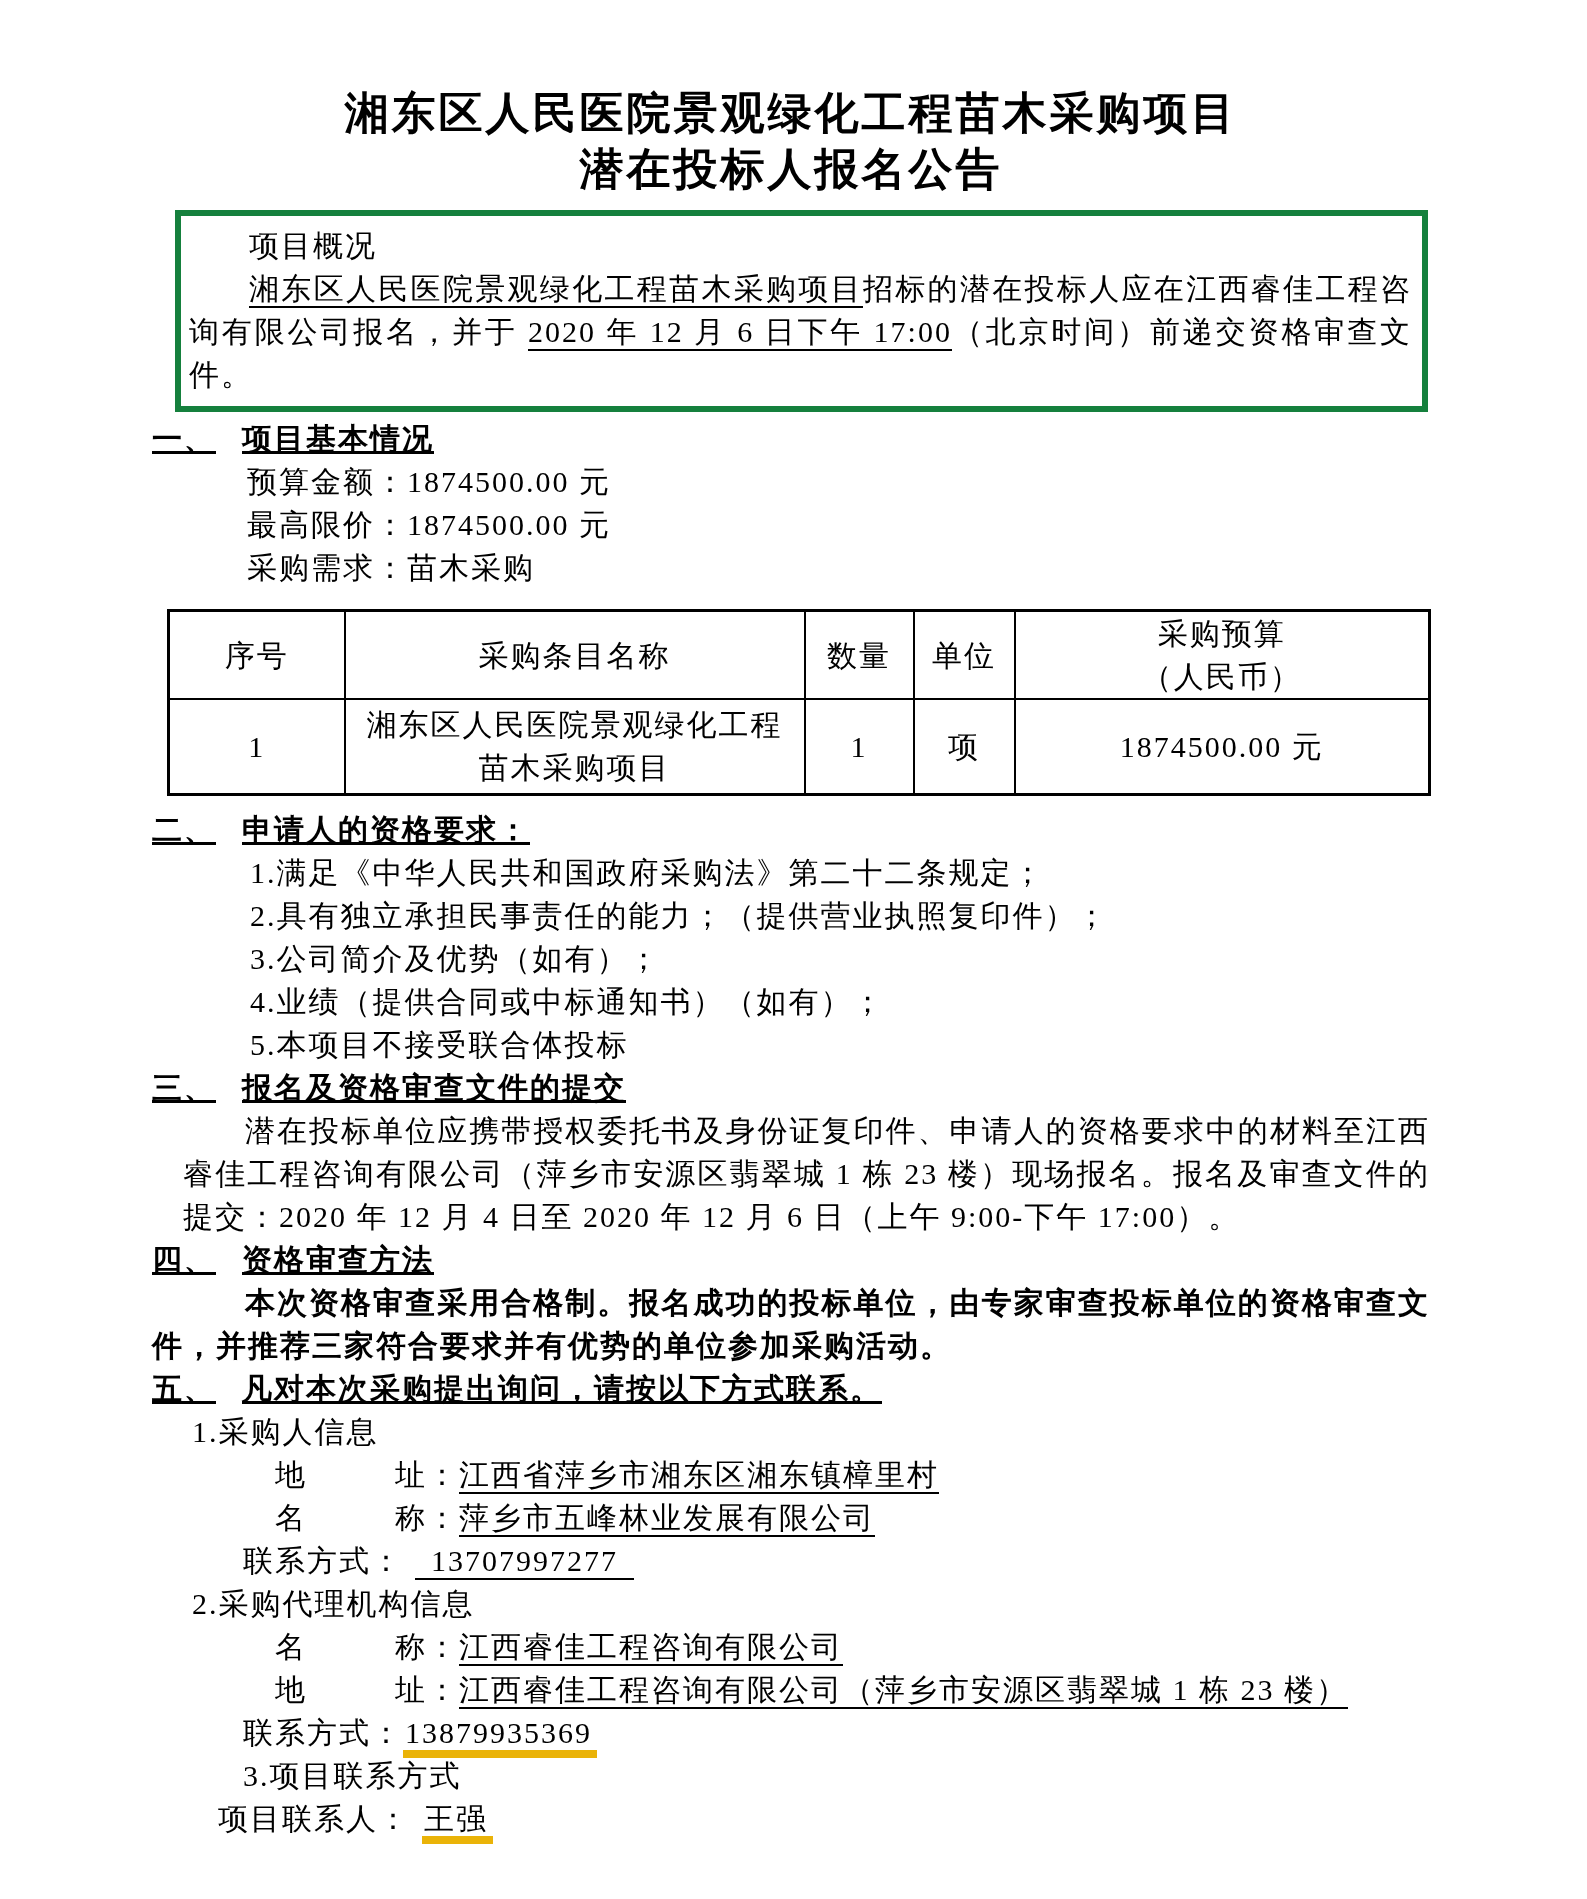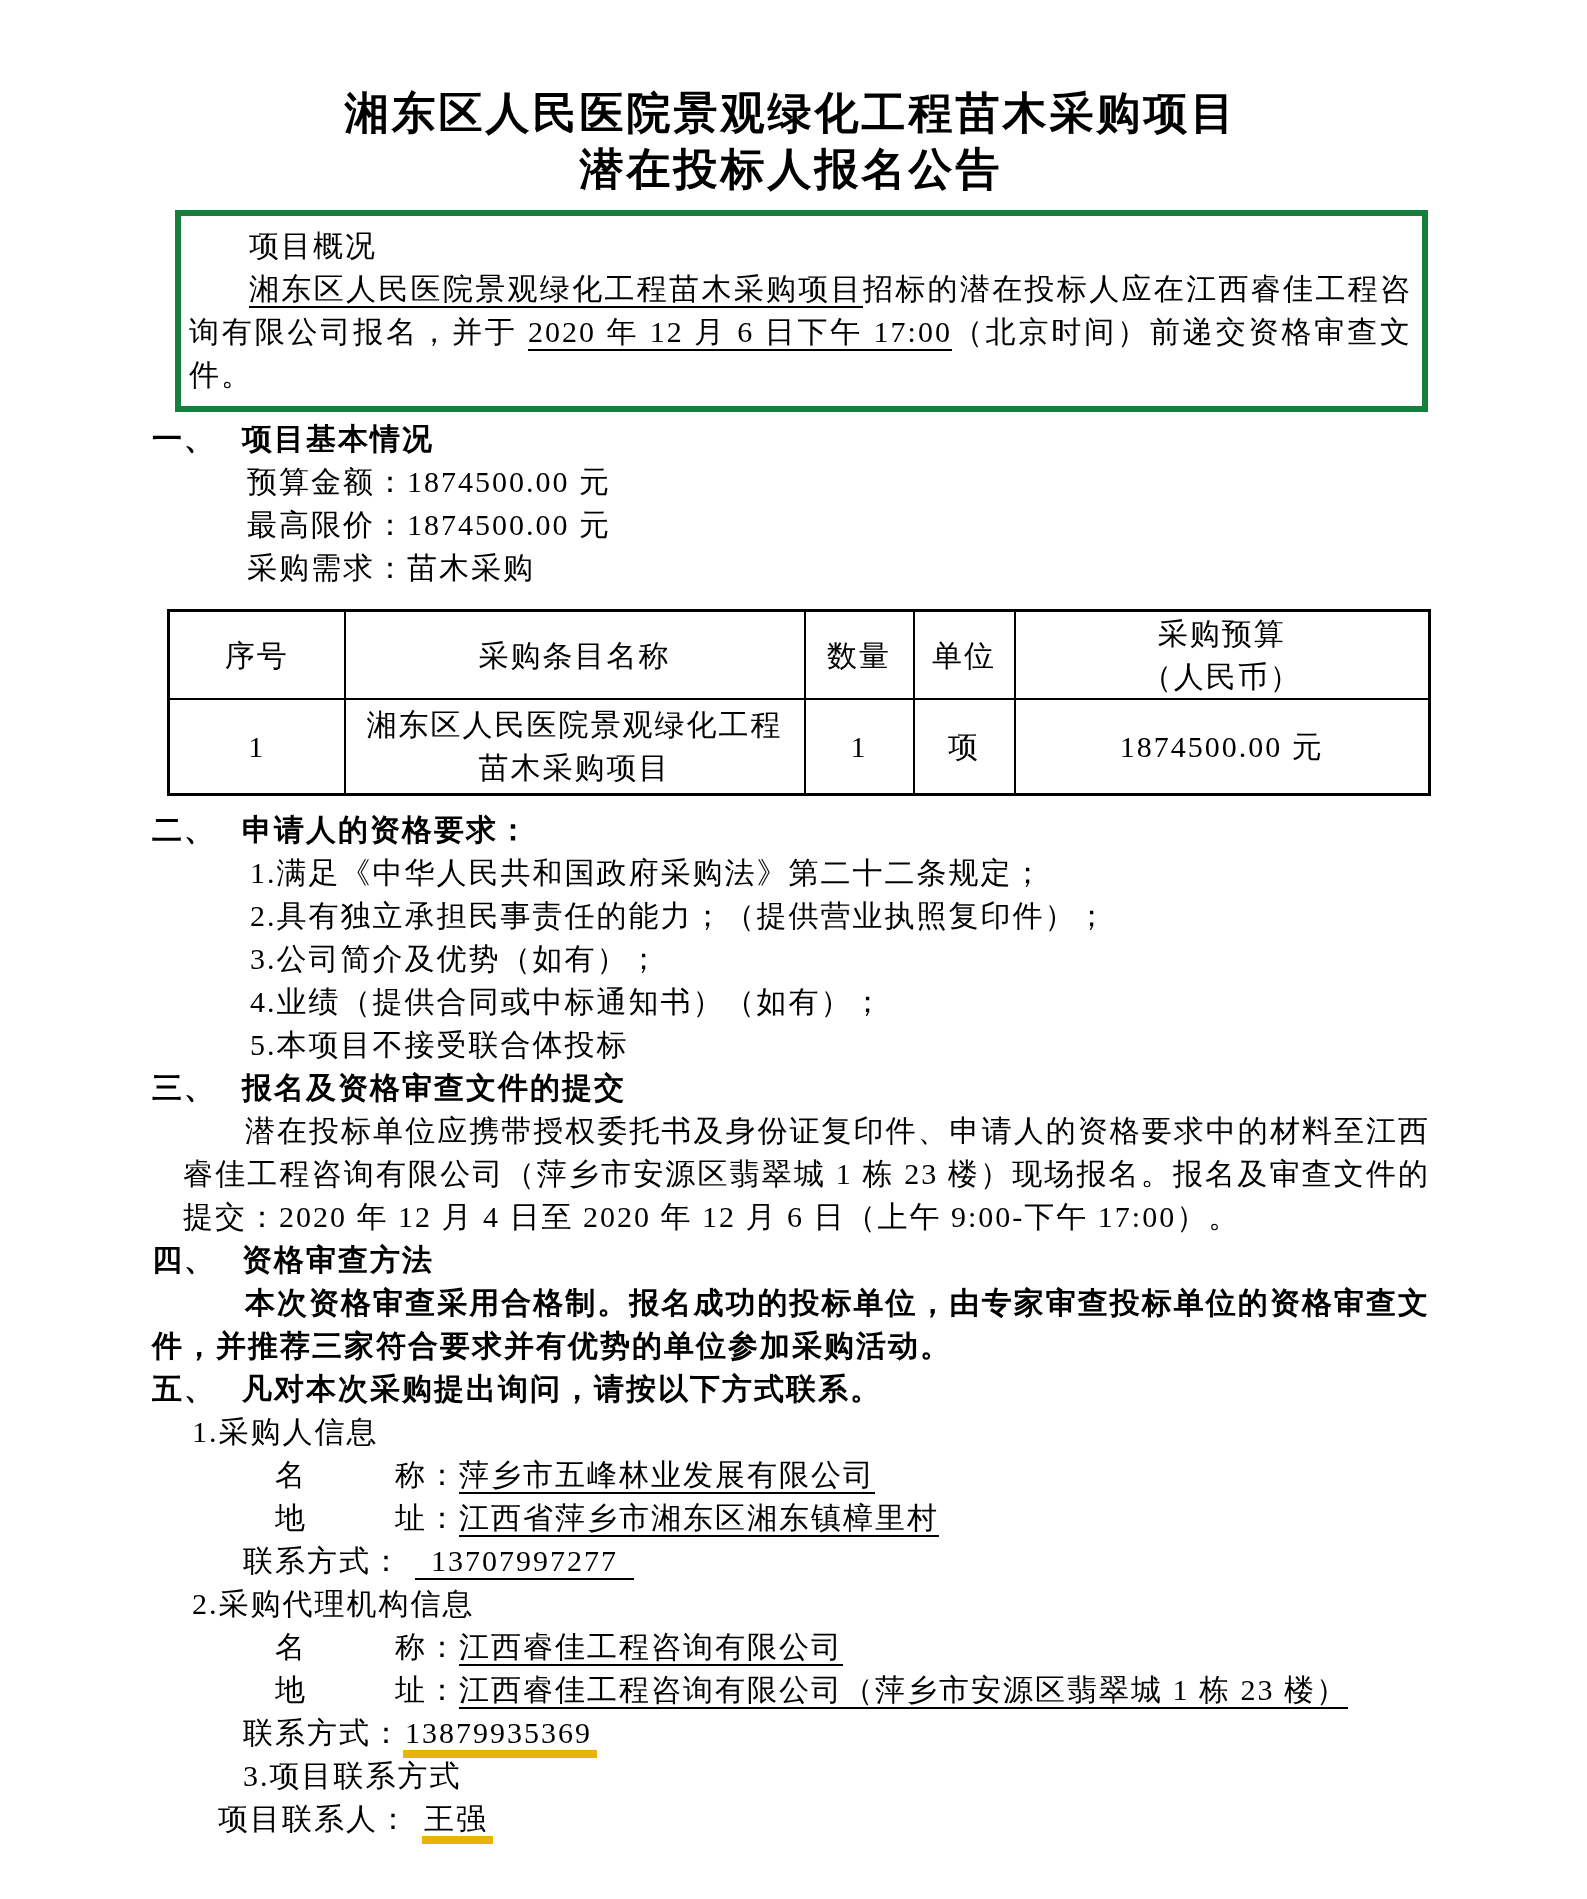--- a/index.html
+++ b/index.html
@@ -24,21 +24,21 @@
     border:6px solid #15803d;
     padding:8px 10px 10px 8px;
   }
   .overview-box .line, .overview-box .para { line-height:43px; }
   .box-heading { text-indent:60px; }
   .box-para { text-indent:60px; text-align:justify; }
 
   .line { line-height:43px; }
   .sec-heading {
     font-family:"Liberation Sans","DejaVu Sans",sans-serif;
-    font-weight:bold; line-height:43px;
+    font-weight:bold; line-height:43px;text-decoration:underline;
   }
   .sec-heading .sec-text { margin-left:26px; }
   .sec1 { margin-top:5px; }
 
   .body-line { margin-left:95px; }
   .item-line { margin-left:98px;font-family:Liberation Serif, serif; }
 
   .info-table {
     margin:20px 0 12px 15px;
     width:1261px; table-layout:fixed;
@@ -141,24 +141,24 @@
     <span>四、</span><span class="sec-text">资格审查方法</span>
   </div>
   <div class="para4">本次资格审查采用合格制。报名成功的投标单位，由专家审查投标单位的资格审查文件，并推荐三家符合要求并有优势的单位参加采购活动。</div>
 
   <div class="sec-heading">
     <span>五、</span><span class="sec-text">凡对本次采购提出询问，请按以下方式联系。</span>
   </div>
 
   <div class="sub-title">1.采购人信息</div>
   <div class="row-spread">
-    <span>名</span><span class="label-gap"></span><span>称：</span><span class="ul">萍乡市五峰林业发展有限公司</span>
+    <span>地</span><span class="label-gap"></span><span>址：</span><span class="ul">江西省萍乡市湘东区湘东镇樟里村</span>
   </div>
   <div class="row-spread">
-    <span>地</span><span class="label-gap"></span><span>址：</span><span class="ul">江西省萍乡市湘东区湘东镇樟里村</span>
+    <span>名</span><span class="label-gap"></span><span>称：</span><span class="ul">萍乡市五峰林业发展有限公司</span>
   </div>
   <div class="row-contact">
     <span>联系方式：</span><span class="val-space"></span><span class="ul-pad">13707997277</span>
   </div>
 
   <div class="sub-title">2.采购代理机构信息</div>
   <div class="row-spread">
     <span>名</span><span class="label-gap"></span><span>称：</span><span class="ul">江西睿佳工程咨询有限公司</span>
   </div>
   <div class="row-spread">

